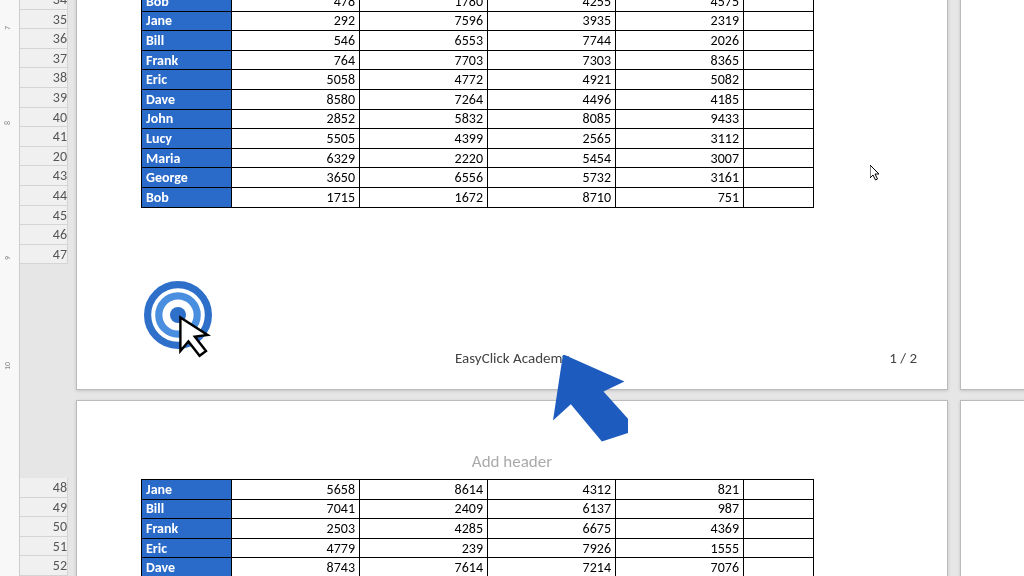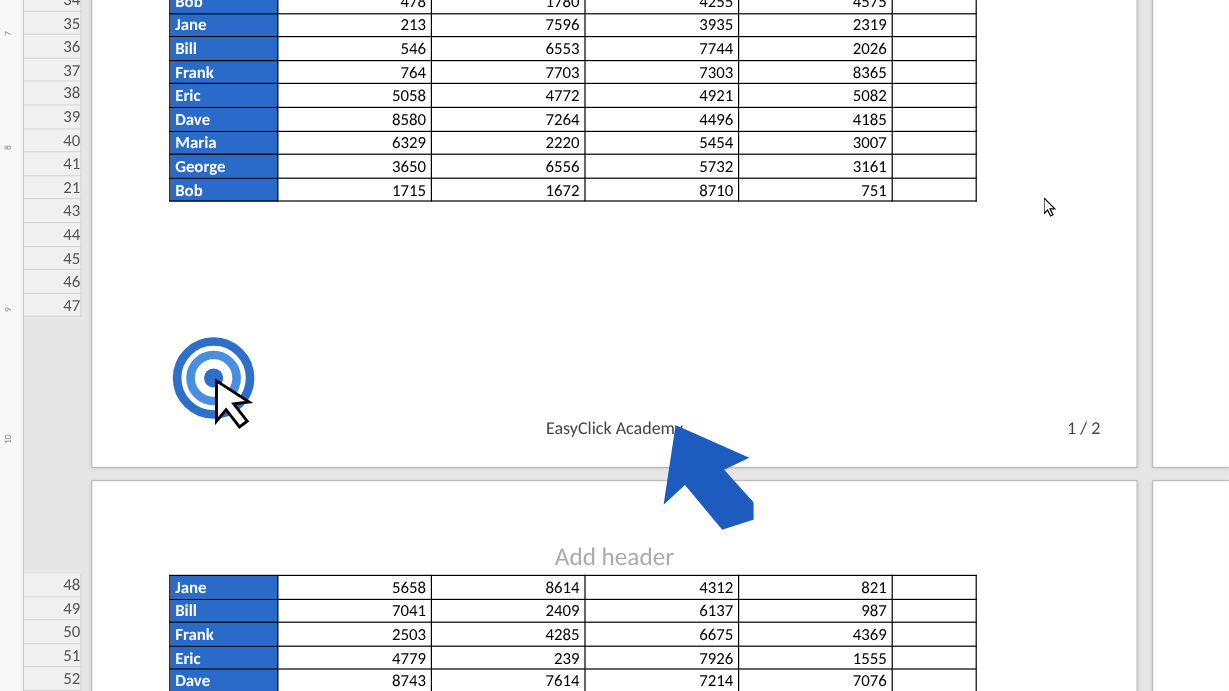--- a/index.html
+++ b/index.html
@@ -108,21 +108,21 @@
     right: 30px;
     top: 358px;
     font-size: 15px;
     color: #444;
   }
   .header-placeholder {
     position: absolute;
     left: 50%;
     transform: translateX(-50%);
     top: 50px;
-    font-size: 21px;
+    font-size: 17px;
     color: #aaa;
   }
   .logo-click {
     position: absolute;
     left: 65px;
     top: 288px;
     width: 80px;
     height: 80px;
   }
   .arrow {
@@ -164,21 +164,21 @@
 
 <div class="rowhead-block1">
   <div class="row-header" style="width:48px">34</div>
   <div class="row-header" style="width:48px">35</div>
   <div class="row-header" style="width:48px">36</div>
   <div class="row-header" style="width:48px">37</div>
   <div class="row-header" style="width:48px">38</div>
   <div class="row-header" style="width:48px">39</div>
   <div class="row-header" style="width:48px">40</div>
   <div class="row-header" style="width:48px">41</div>
-  <div class="row-header" style="width:48px">21</div>
+  <div class="row-header" style="width:48px">20</div>
   <div class="row-header" style="width:48px">43</div>
   <div class="row-header" style="width:48px">44</div>
   <div class="row-header" style="width:48px">45</div>
   <div class="row-header" style="width:48px">46</div>
   <div class="row-header" style="width:48px">47</div>
 </div>
 
 <div class="rowhead-block2">
   <div class="row-header" style="width:48px">48</div>
   <div class="row-header" style="width:48px">49</div>
@@ -193,21 +193,21 @@
         <tr>
           <td class="name-cell">Bob</td>
           <td class="num-cell">478</td>
           <td class="num-cell">1780</td>
           <td class="num-cell">4255</td>
           <td class="num-cell">4575</td>
           <td class="extra-cell"></td>
         </tr>
         <tr>
           <td class="name-cell">Jane</td>
-          <td class="num-cell">213</td>
+          <td class="num-cell">292</td>
           <td class="num-cell">7596</td>
           <td class="num-cell">3935</td>
           <td class="num-cell">2319</td>
           <td class="extra-cell"></td>
         </tr>
         <tr>
           <td class="name-cell">Bill</td>
           <td class="num-cell">546</td>
           <td class="num-cell">6553</td>
           <td class="num-cell">7744</td>
@@ -229,20 +229,36 @@
           <td class="num-cell">4921</td>
           <td class="num-cell">5082</td>
           <td class="extra-cell"></td>
         </tr>
         <tr>
           <td class="name-cell">Dave</td>
           <td class="num-cell">8580</td>
           <td class="num-cell">7264</td>
           <td class="num-cell">4496</td>
           <td class="num-cell">4185</td>
+          <td class="extra-cell"></td>
+        </tr>
+        <tr>
+          <td class="name-cell">John</td>
+          <td class="num-cell">2852</td>
+          <td class="num-cell">5832</td>
+          <td class="num-cell">8085</td>
+          <td class="num-cell">9433</td>
+          <td class="extra-cell"></td>
+        </tr>
+        <tr>
+          <td class="name-cell">Lucy</td>
+          <td class="num-cell">5505</td>
+          <td class="num-cell">4399</td>
+          <td class="num-cell">2565</td>
+          <td class="num-cell">3112</td>
           <td class="extra-cell"></td>
         </tr>
         <tr>
           <td class="name-cell">Maria</td>
           <td class="num-cell">6329</td>
           <td class="num-cell">2220</td>
           <td class="num-cell">5454</td>
           <td class="num-cell">3007</td>
           <td class="extra-cell"></td>
         </tr>

